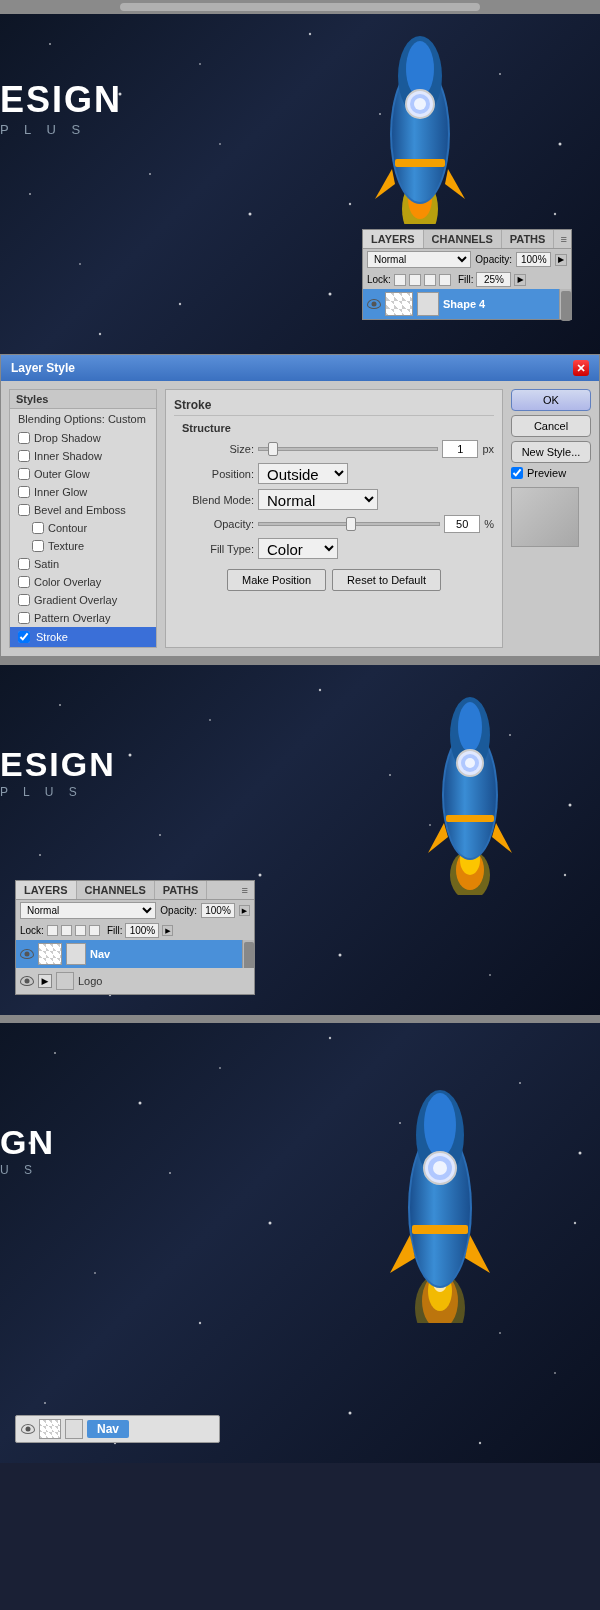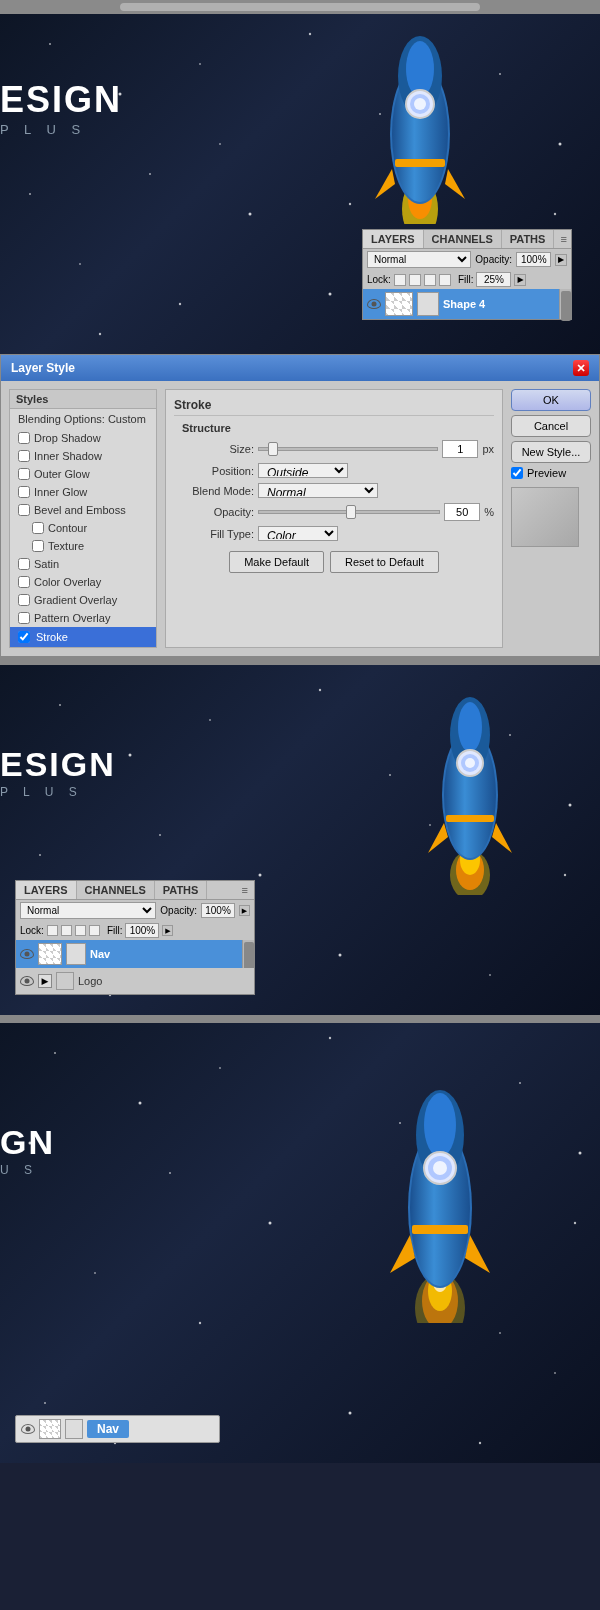--- a/index.html
+++ b/index.html
@@ -303,23 +303,22 @@
 
     .form-unit {
       font-size: 11px;
       color: #333;
     }
 
     .form-dropdown {
       background: #f0f0f0;
       border: 1px solid #999;
       padding: 1px 4px;
-      font-size: 12px;
-      height: 15px;
-      font-style: italic;
+      font-size: 15px;
+      height: 21px;
     }
 
     .fill-type-row {
       display: flex;
       align-items: center;
       gap: 4px;
     }
 
     .color-swatch {
       width: 28px;
@@ -720,21 +719,21 @@
         <span class="form-label">Fill Type:</span>
         <select class="form-dropdown" style="width:80px;">
           <option>Color</option>
           <option>Gradient</option>
           <option>Pattern</option>
         </select>
       </div>
 
 
       <div class="buttons-row">
-        <button class="btn-default">Make Default</button>
+        <button class="btn-default">Make Position</button>
         <button class="btn-default">Reset to Default</button>
       </div>
     </div>
 
     <div class="action-buttons">
       <button class="btn-action active-btn">OK</button>
       <button class="btn-action">Cancel</button>
       <button class="btn-action">New Style...</button>
       <div class="preview-label">
         <input type="checkbox" checked="" style="width: 12px; height: 12px;">

